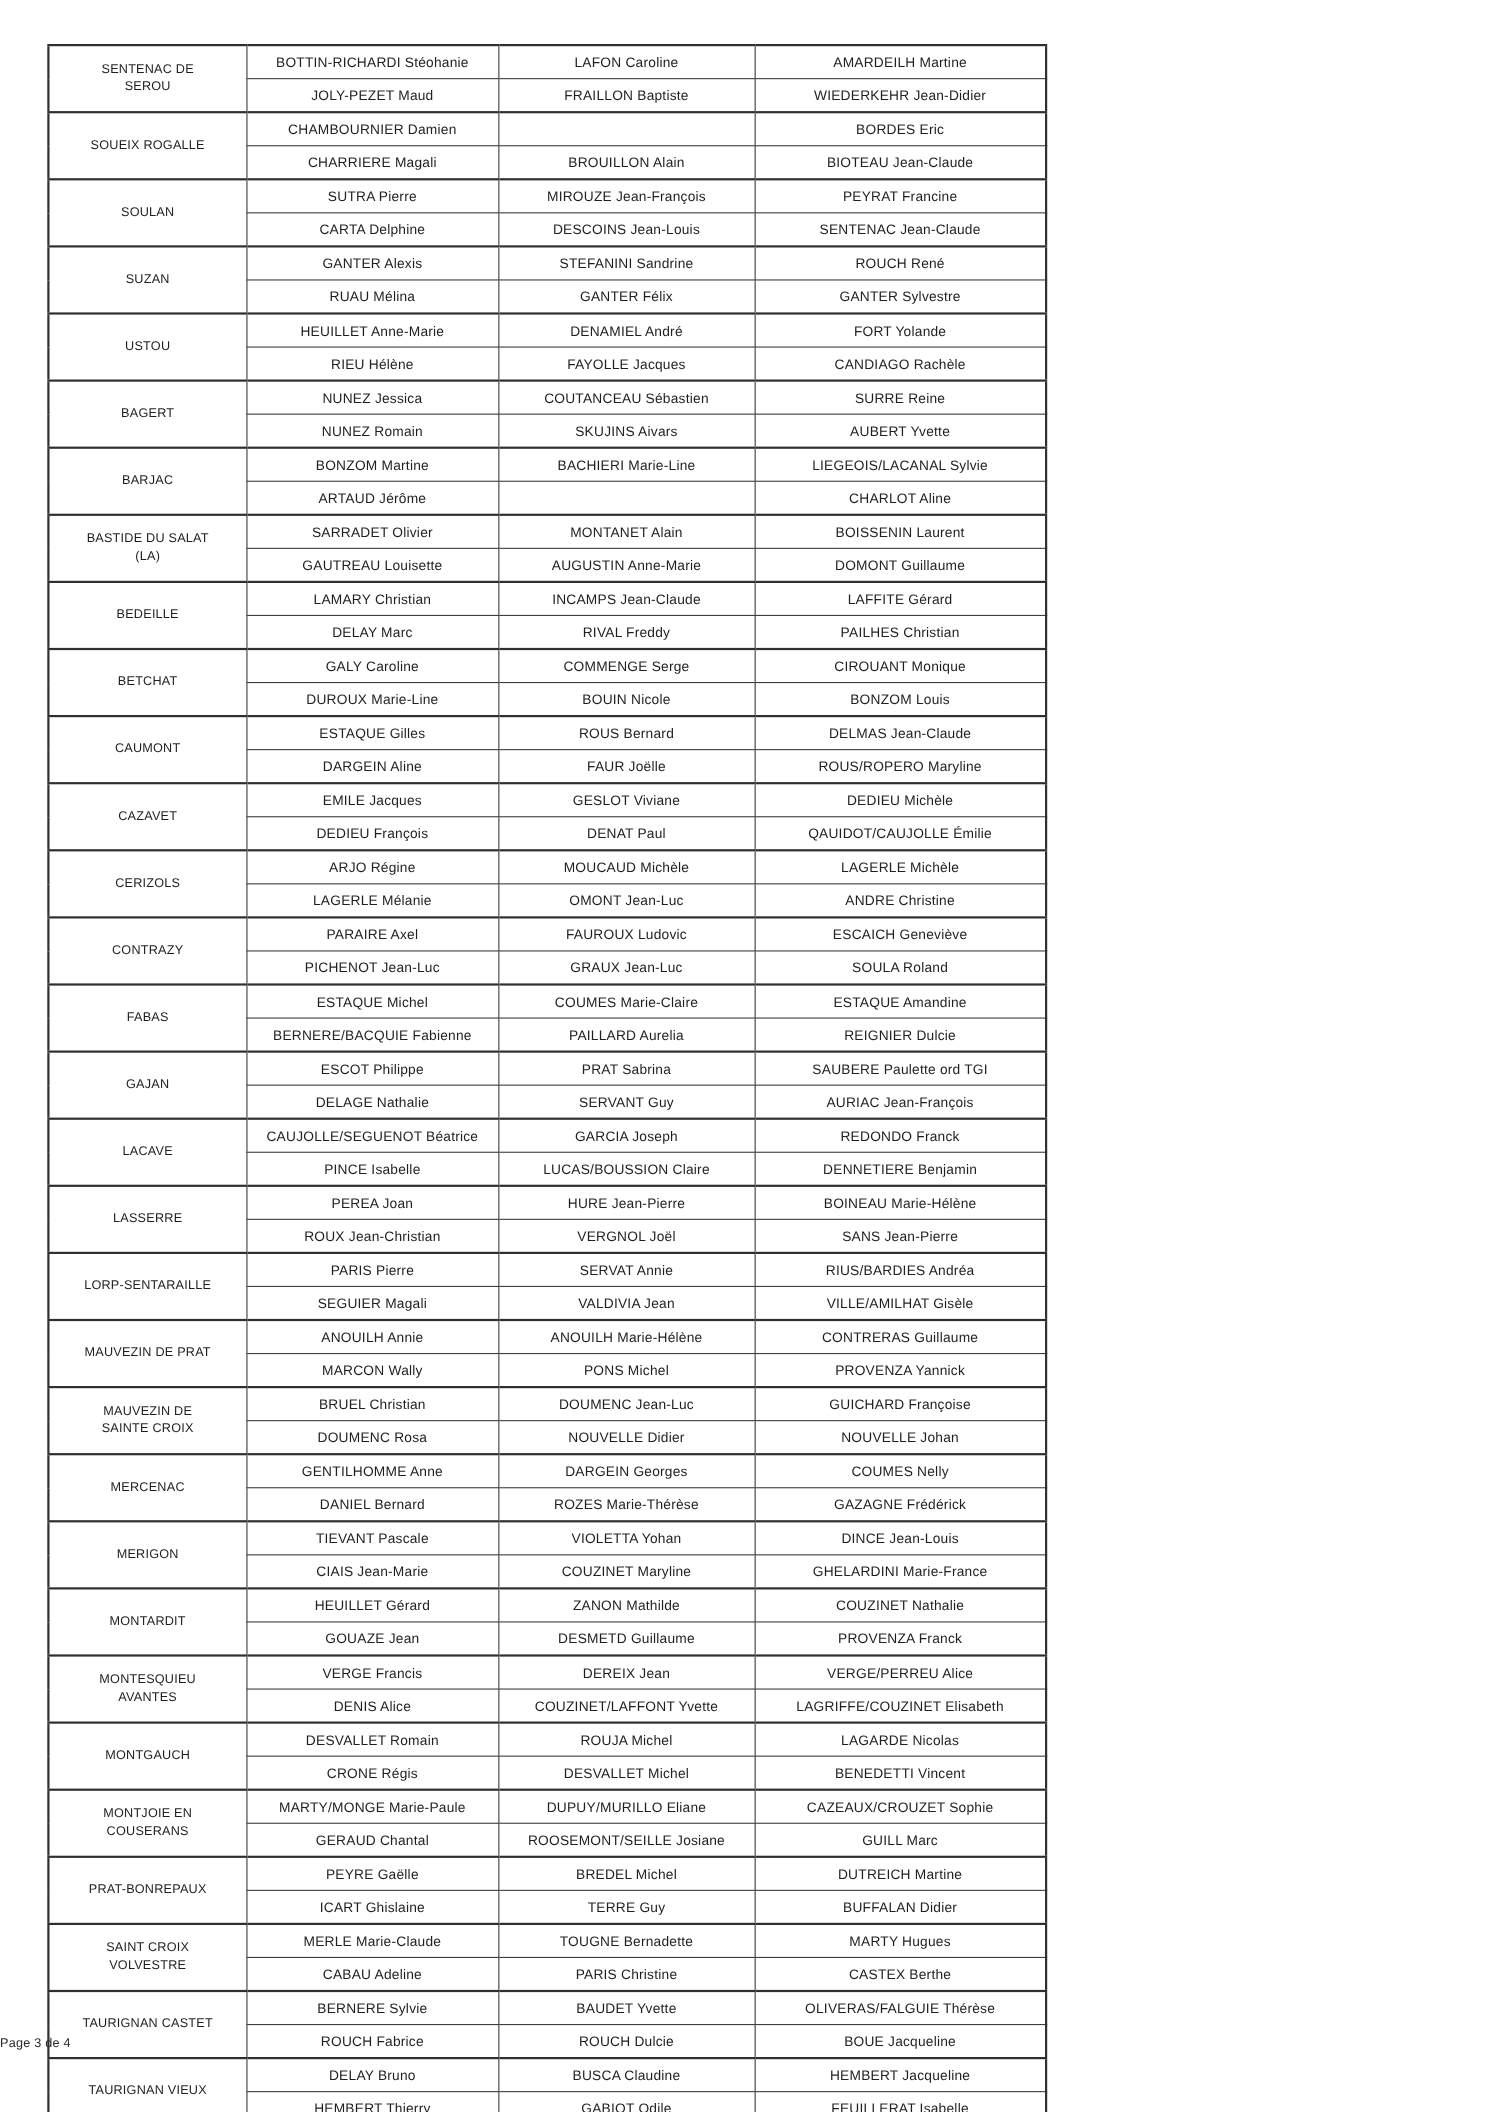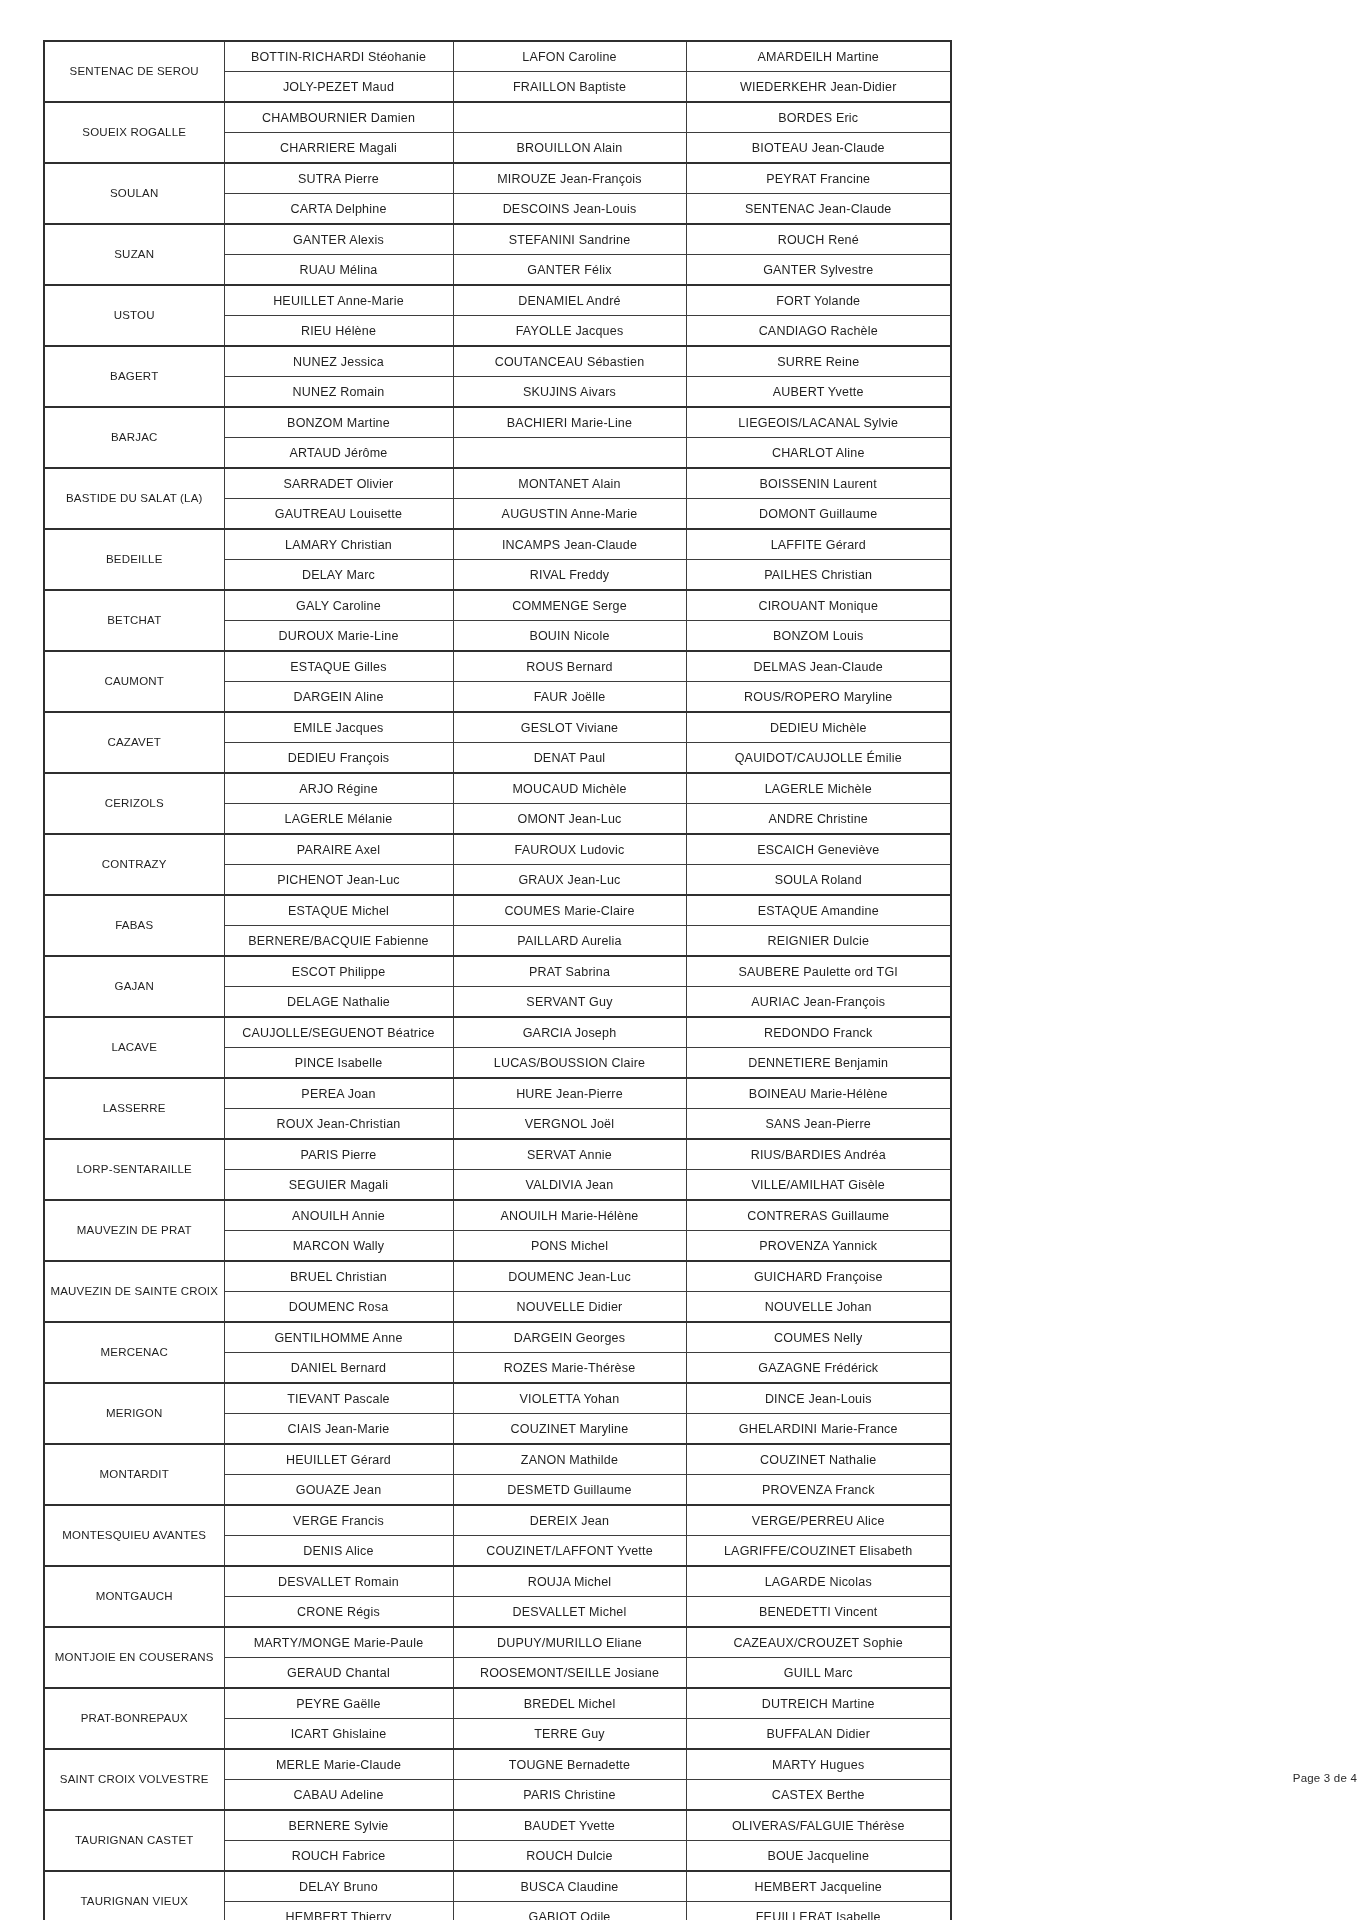--- a/index.html
+++ b/index.html
@@ -34,34 +34,34 @@
     text-align: center;
     vertical-align: middle;
     font-size: 12.5px;
     letter-spacing: 0.2px;
     padding: 1px 6px;
     overflow: hidden;
     white-space: nowrap;
   }
   table.roster td.commune {
     font-size: 11.5px;
-    padding: 1px 0;
+    padding: 1px 28px;
     white-space: normal;
     line-height: 1.35;
   }
   table.roster tr.group-start td {
     border-top: 2px solid #2f2f2f;
   }
   table.roster { border: 2px solid #2f2f2f; }
   .footer {
     position: absolute;
-    top: 1772px;
+    top: 1852px;
     left: 0;
     width: 100%;
-    text-align: right;
+    text-align: left;
     font-size: 11.5px;
     color: #2a2a2a;
     letter-spacing: 0.2px;
   }
 </style>
 </head>
 <body>
 
 <div class="page">
   <table class="roster">

